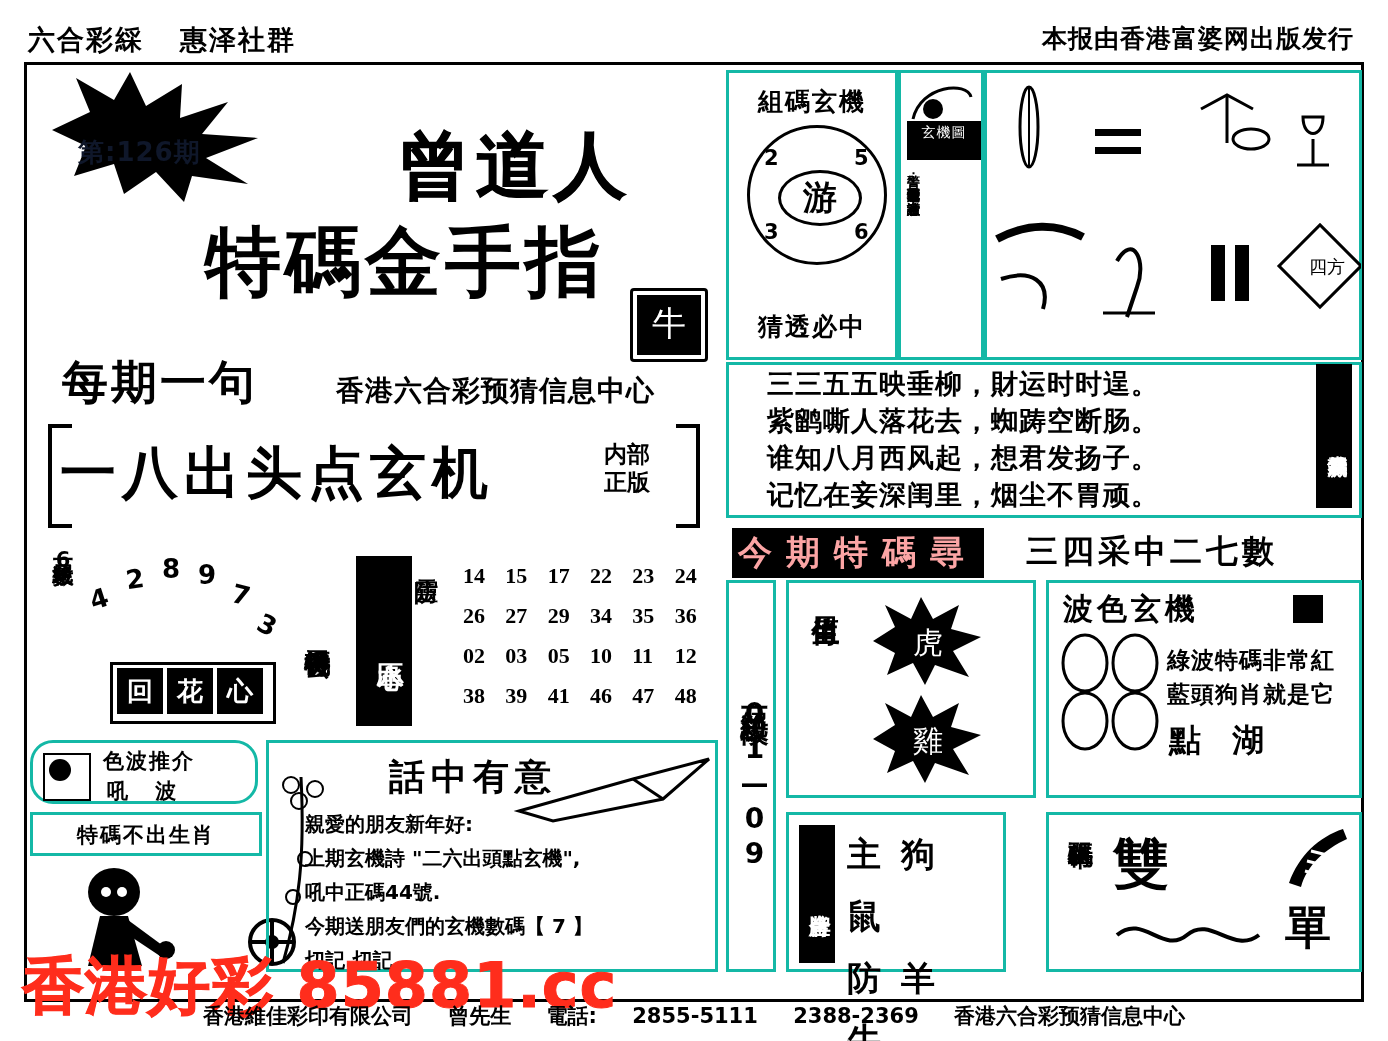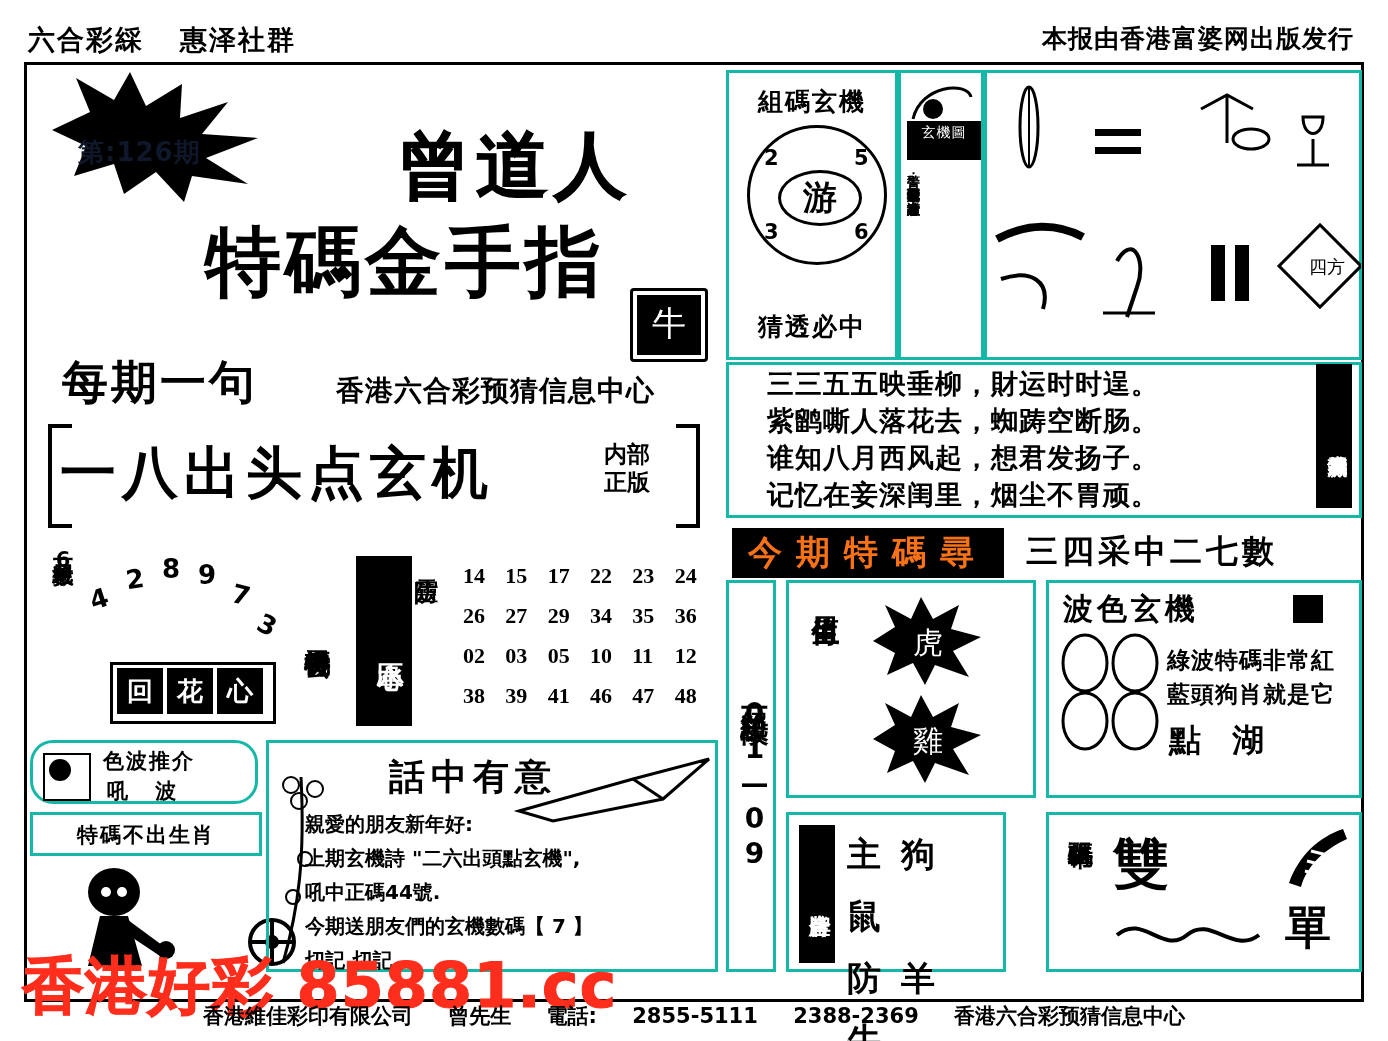--- a/index.html
+++ b/index.html
@@ -76,21 +76,21 @@
   #warn .txt{position:absolute;left:4px;top:92px;height:190px;font-size:13px;line-height:16px;font-weight:bold;}
 
   #pics{left:984px;top:70px;width:378px;height:290px;}
 
   #poem{left:726px;top:362px;width:636px;height:156px;}
   #poem div{font-size:27px;font-weight:bold;letter-spacing:1px;line-height:37px;padding-left:38px;}
 
   #yingqian{left:1316px;top:364px;width:36px;height:144px;background:#000;color:#fff;font-size:20px;text-align:center;font-weight:bold;padding-top:8px;box-sizing:border-box;}
 
   #jinqi{left:726px;top:524px;width:636px;height:50px;}
-  #jinqi .a{position:absolute;left:6px;top:4px;font-size:34px;font-weight:bold;letter-spacing:14px;background:#000;color:#f97316;padding:2px 16px;}
+  #jinqi .a{position:absolute;left:6px;top:4px;font-size:34px;font-weight:bold;letter-spacing:14px;background:#000;color:#fca5a5;padding:2px 6px;}
   #jinqi .b{position:absolute;left:300px;top:6px;font-size:32px;font-weight:bold;letter-spacing:4px;}
 
   #jueshayd{left:726px;top:580px;width:50px;height:392px;font-size:28px;font-weight:bold;text-align:center;letter-spacing:2px;padding-top:8px;box-sizing:border-box;}
 
   #zhiri{left:786px;top:580px;width:250px;height:218px;}
   #zhiri .lbl{position:absolute;left:14px;top:12px;width:44px;font-size:28px;font-weight:bold;line-height:44px;text-align:center;}
   #zhiri .s1{position:absolute;left:84px;top:14px;width:110px;height:90px;}
   #zhiri .s2{position:absolute;left:84px;top:112px;width:110px;height:90px;}
 
   #bose{left:1046px;top:580px;width:316px;height:218px;}

